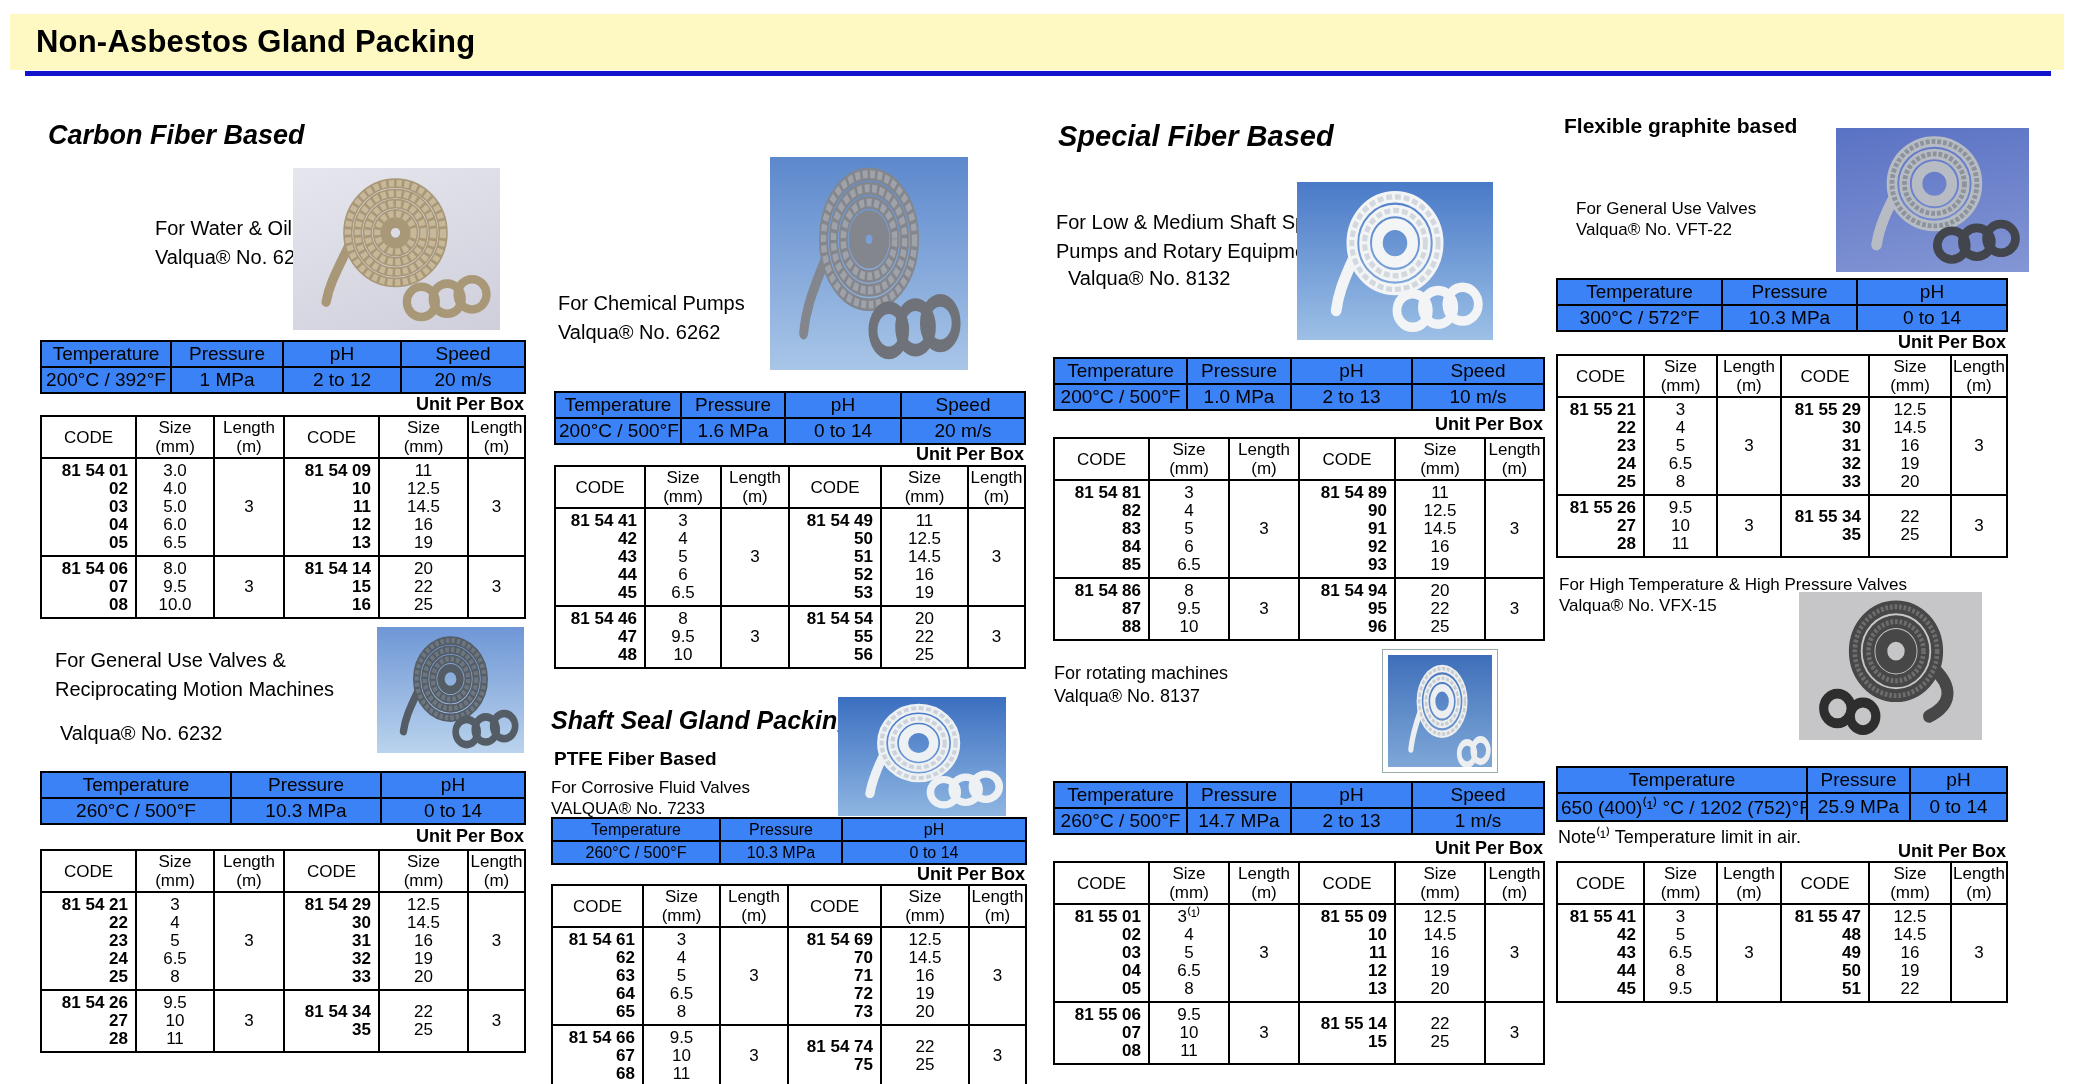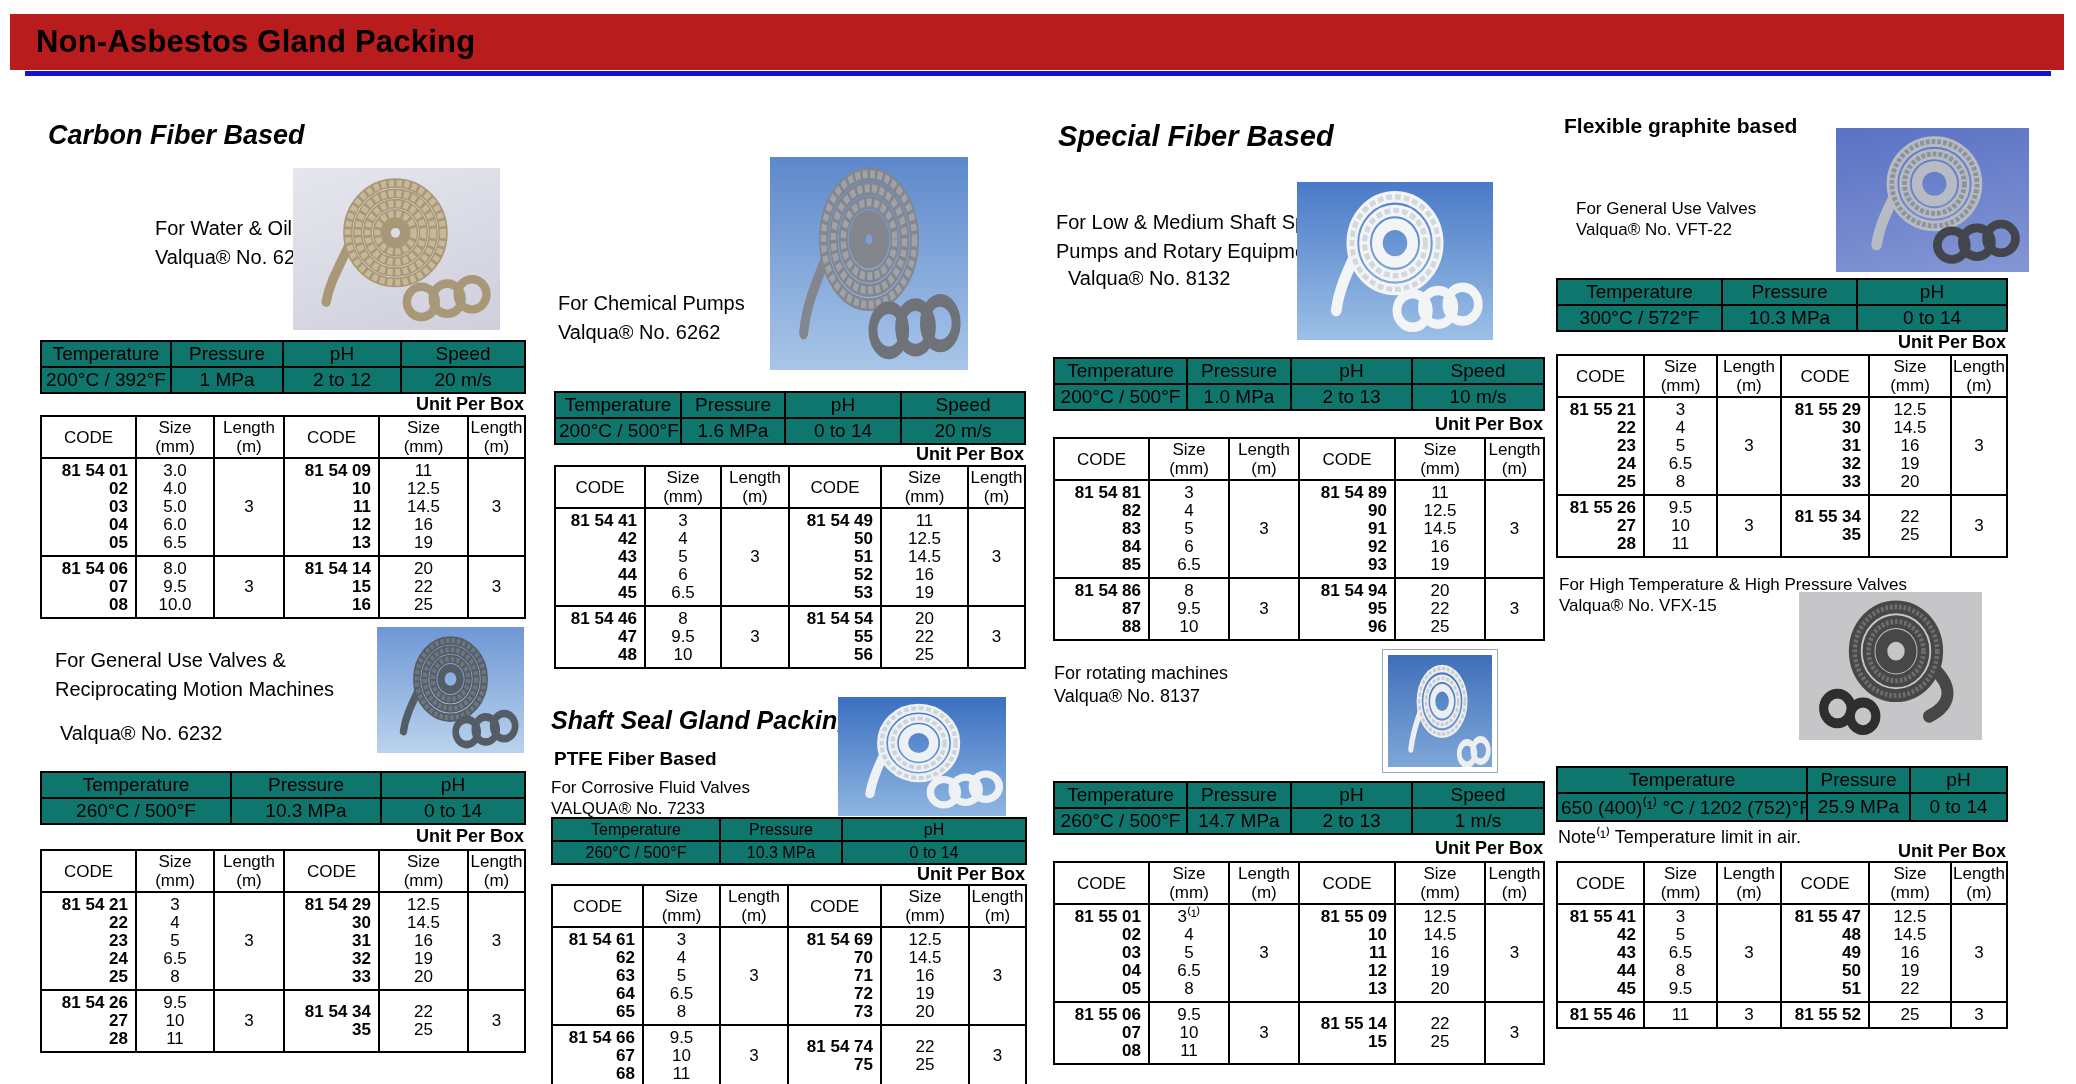--- a/index.html
+++ b/index.html
@@ -4,40 +4,40 @@
 <style>
   * { margin:0; padding:0; box-sizing:border-box; }
   html,body { background:#ffffff; }
   body {
     position:relative; width:2076px; height:1084px; overflow:hidden;
     font-family:"Liberation Sans", sans-serif; color:#000;
   }
   .abs { position:absolute; }
 
   
-  .banner { left:10px; top:14px; width:2054px; height:56px; background:#b91c1c; display:flex; align-items:center; }
+  .banner { left:10px; top:14px; width:2054px; height:56px; background:#fef9c3; display:flex; align-items:center; }
   .banner h1 { font-size:31px; font-weight:bold; padding-left:26px; letter-spacing:.2px; }
   .rule { left:25px; top:71px; width:2026px; height:5px; background:#1313cd; }
 
   
   .hd-italic { font-weight:bold; font-style:italic; }
   .h-carbon   { font-size:27px; }
   .h-special  { font-size:29px; }
   .h-shaft    { font-size:25px; }
   .h-flex     { font-size:21px; font-weight:bold; }
   .h-ptfe     { font-size:19px; font-weight:bold; }
   .desc       { font-size:20px; line-height:29px; }
   .desc.small { font-size:17px; line-height:21px; }
   .desc.mid   { font-size:18px; line-height:23px; }
   .valqua     { font-size:20px; }
   .upb        { font-size:18px; text-align:right;font-weight:bold; }
   .note       { font-size:18px; }
 
   
-  table.spec { border-collapse:collapse; table-layout:fixed; background:#0f766e; }
+  table.spec { border-collapse:collapse; table-layout:fixed; background:#3b82f6; }
   table.spec td {
     border:2px solid #000; text-align:center; font-size:19px;
     height:26px; padding:0 3px; overflow:hidden; white-space:nowrap;
   }
   table.spec.compact td { font-size:16px; height:23px; }
 
   
   table.codes { border-collapse:collapse; table-layout:fixed; background:#fff; }
   table.codes td { border:2px solid #000; vertical-align:middle; overflow:hidden; }
   table.codes tr.hdr td {
@@ -1079,30 +1079,14 @@
         </td>
       <td class="size">
           <div>12.5</div>
           <div>14.5</div>
           <div>16</div>
           <div>19</div>
           <div>22</div>
         </td>
       <td class="len">3</td>
     </tr>
-    <tr>
-      <td class="code">
-          <div>81 55 46</div>
-        </td>
-      <td class="size">
-          <div>11</div>
-        </td>
-      <td class="len">3</td>
-      <td class="code">
-          <div>81 55 52</div>
-        </td>
-      <td class="size">
-          <div>25</div>
-        </td>
-      <td class="len">3</td>
-    </tr>
   </tbody>
 </table>
 
 </body></html>

